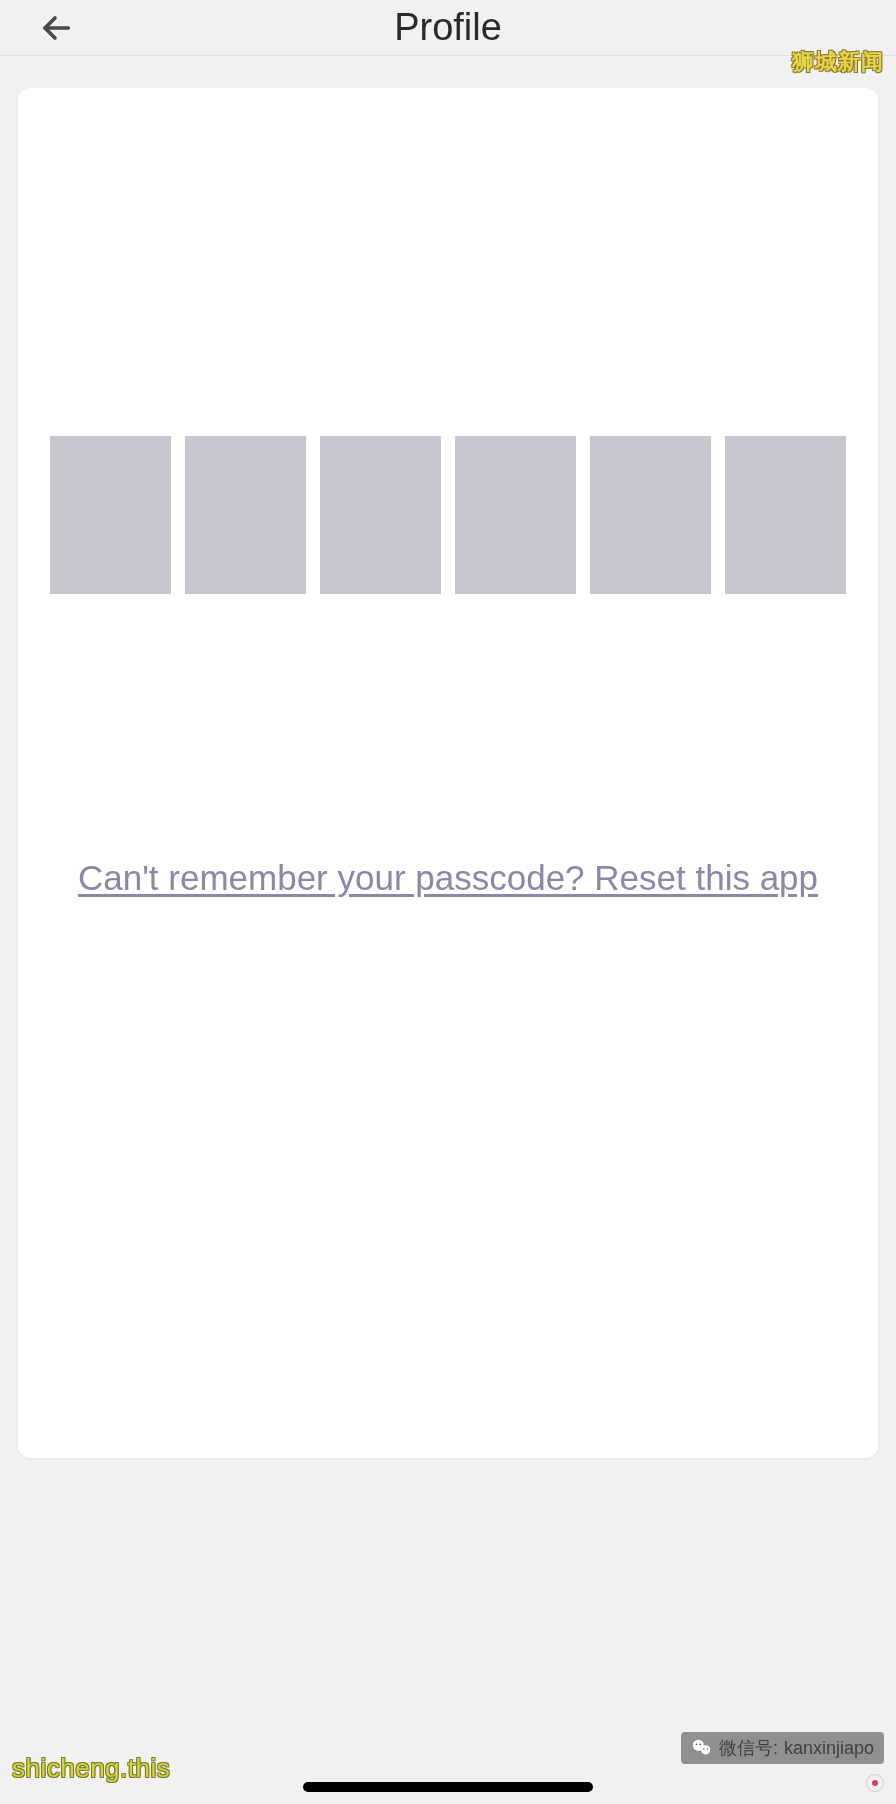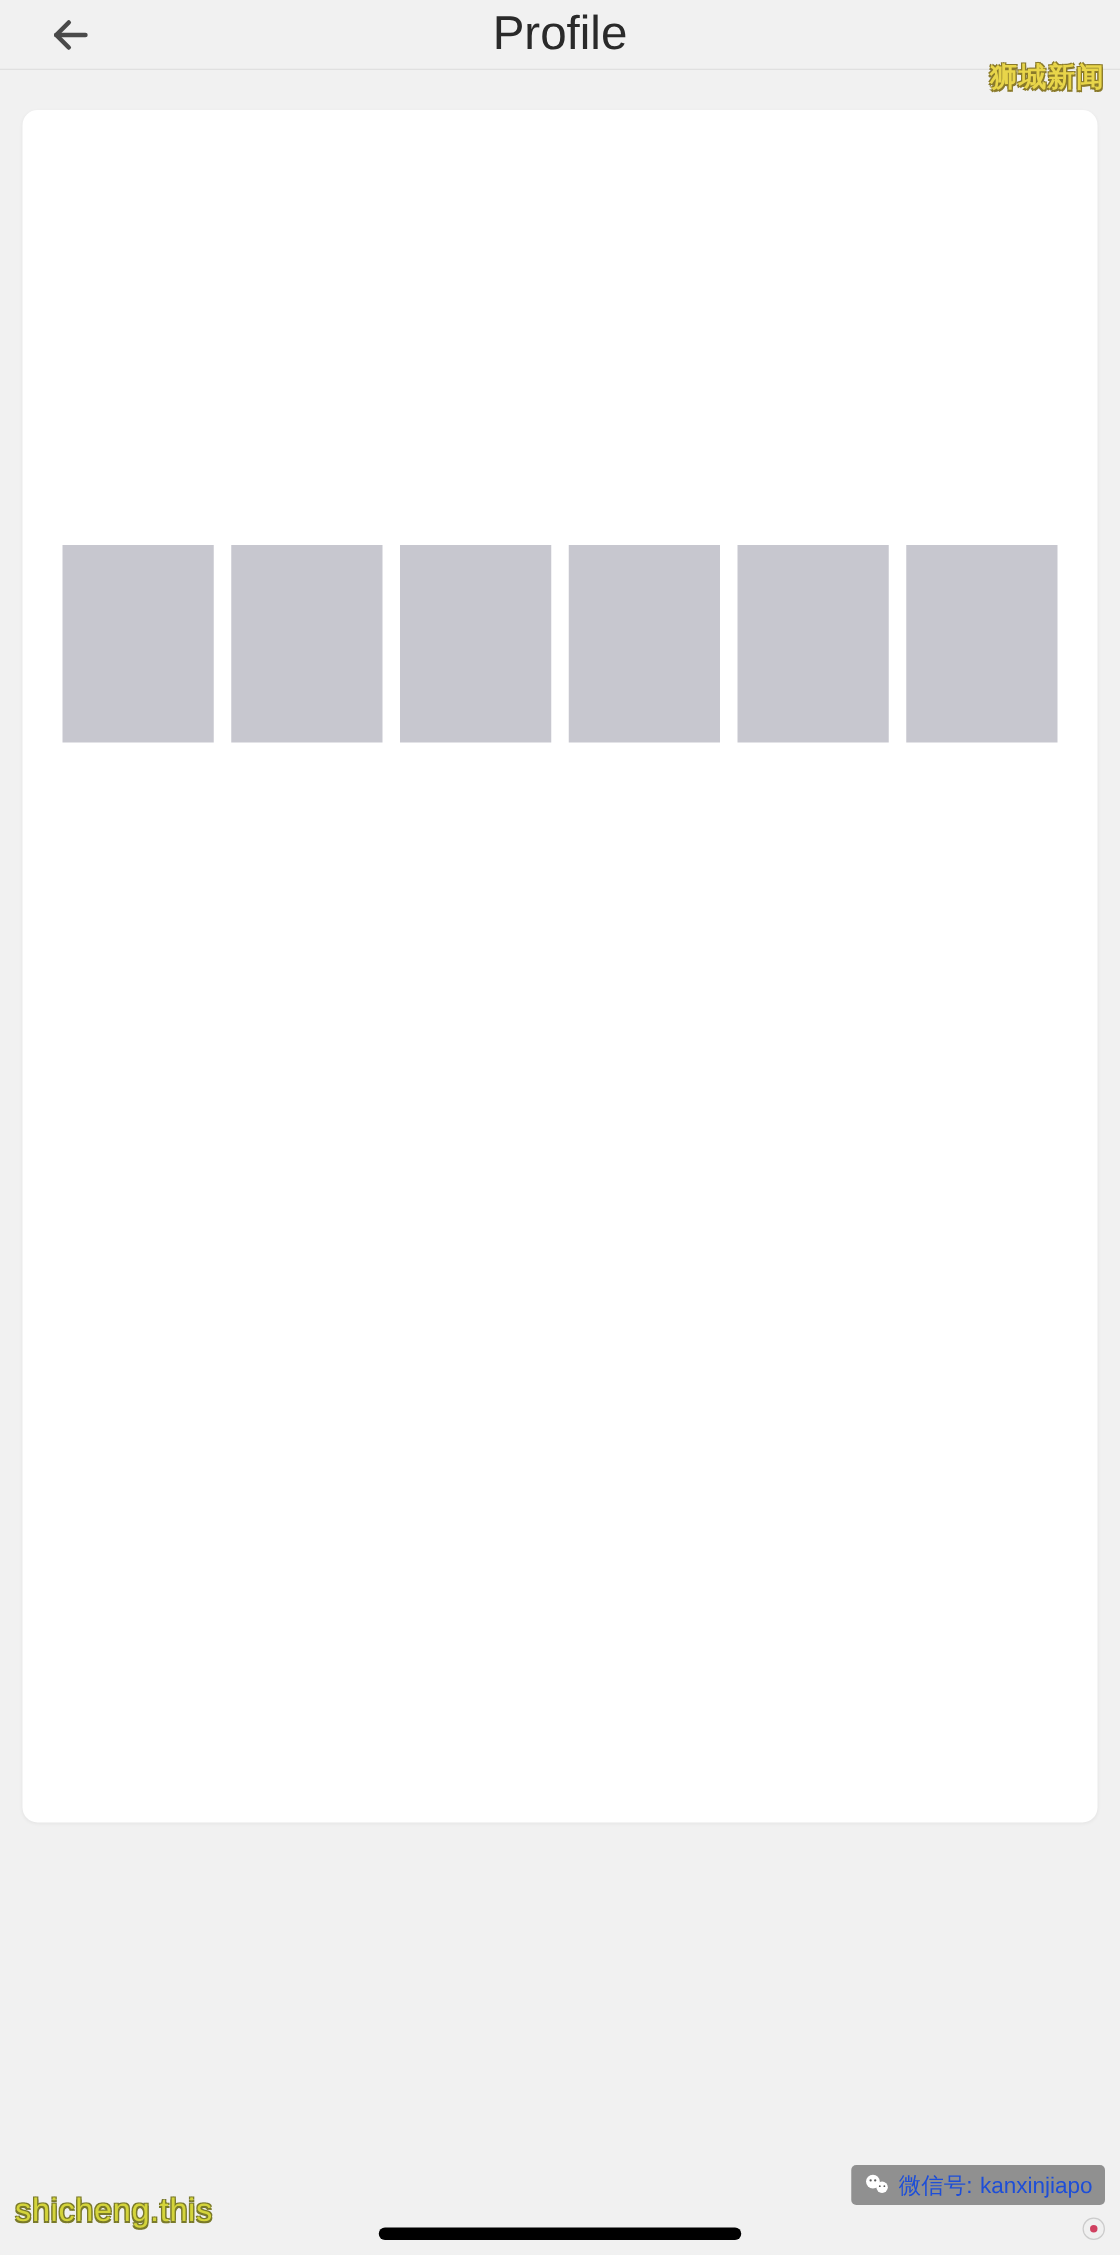--- a/index.html
+++ b/index.html
@@ -132,21 +132,21 @@
     }
     
     .watermark-bottom-right {
       position: absolute;
       bottom: 40px;
       right: 12px;
       display: flex;
       align-items: center;
       gap: 6px;
       font-size: 18px;
-      color: #1d4ed8;
+      color: #404040;
       background: rgba(0,0,0,0.4);
       padding: 4px 10px;
       border-radius: 4px;
     }
     
     .wechat-icon {
       width: 22px;
       height: 22px;
       display: inline-flex;
       align-items: center;
@@ -204,20 +204,21 @@
 
   <div class="passcode-row">
     <div class="passcode-box"></div>
     <div class="passcode-box"></div>
     <div class="passcode-box"></div>
     <div class="passcode-box"></div>
     <div class="passcode-box"></div>
     <div class="passcode-box"></div>
   </div>
 
+  <a class="reset-link">Can't remember your passcode? Reset this app</a>
 </div>
 
 <div class="footer-area">
   <div class="watermark-bottom-left">shicheng.this</div>
 
   <div class="watermark-bottom-right">
     <span class="wechat-icon">
       <svg viewBox="0 0 24 24" fill="#ffffff">
         <circle cx="8" cy="9" r="6" fill="#ffffff"></circle>
         <circle cx="16" cy="14" r="5" fill="#ffffff"></circle>

